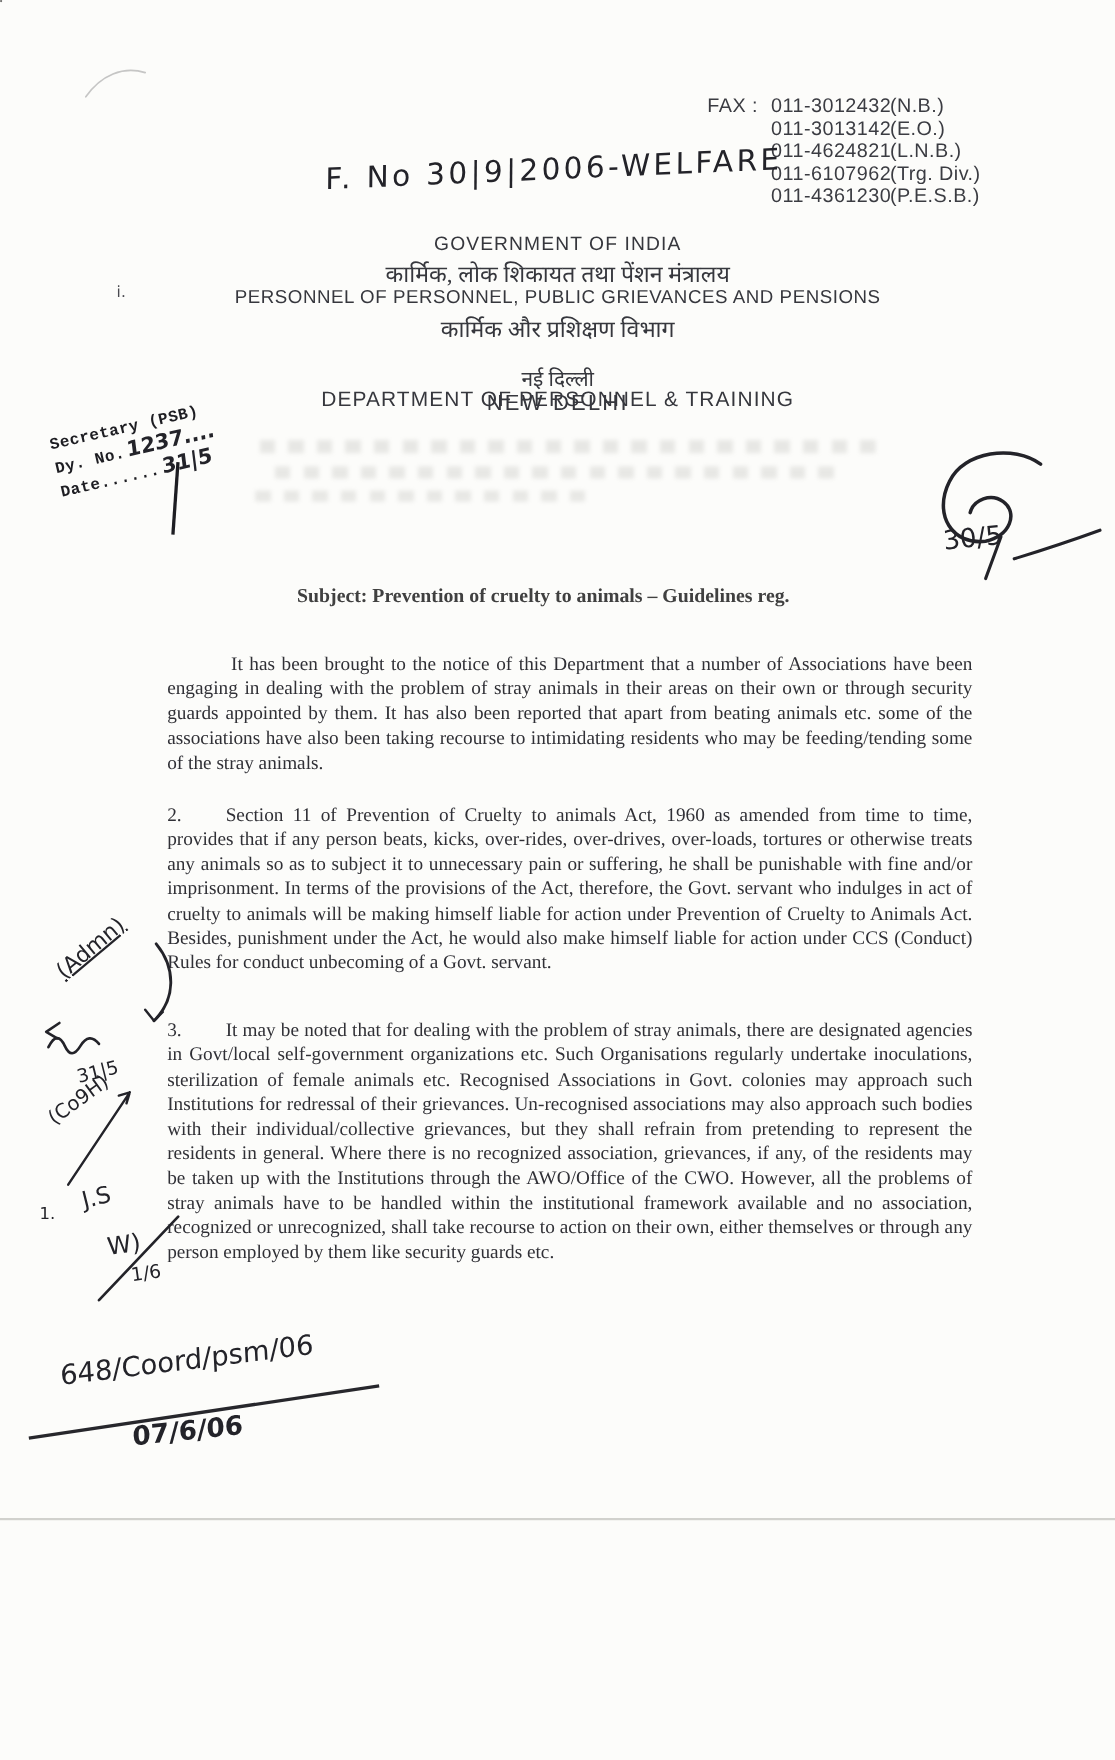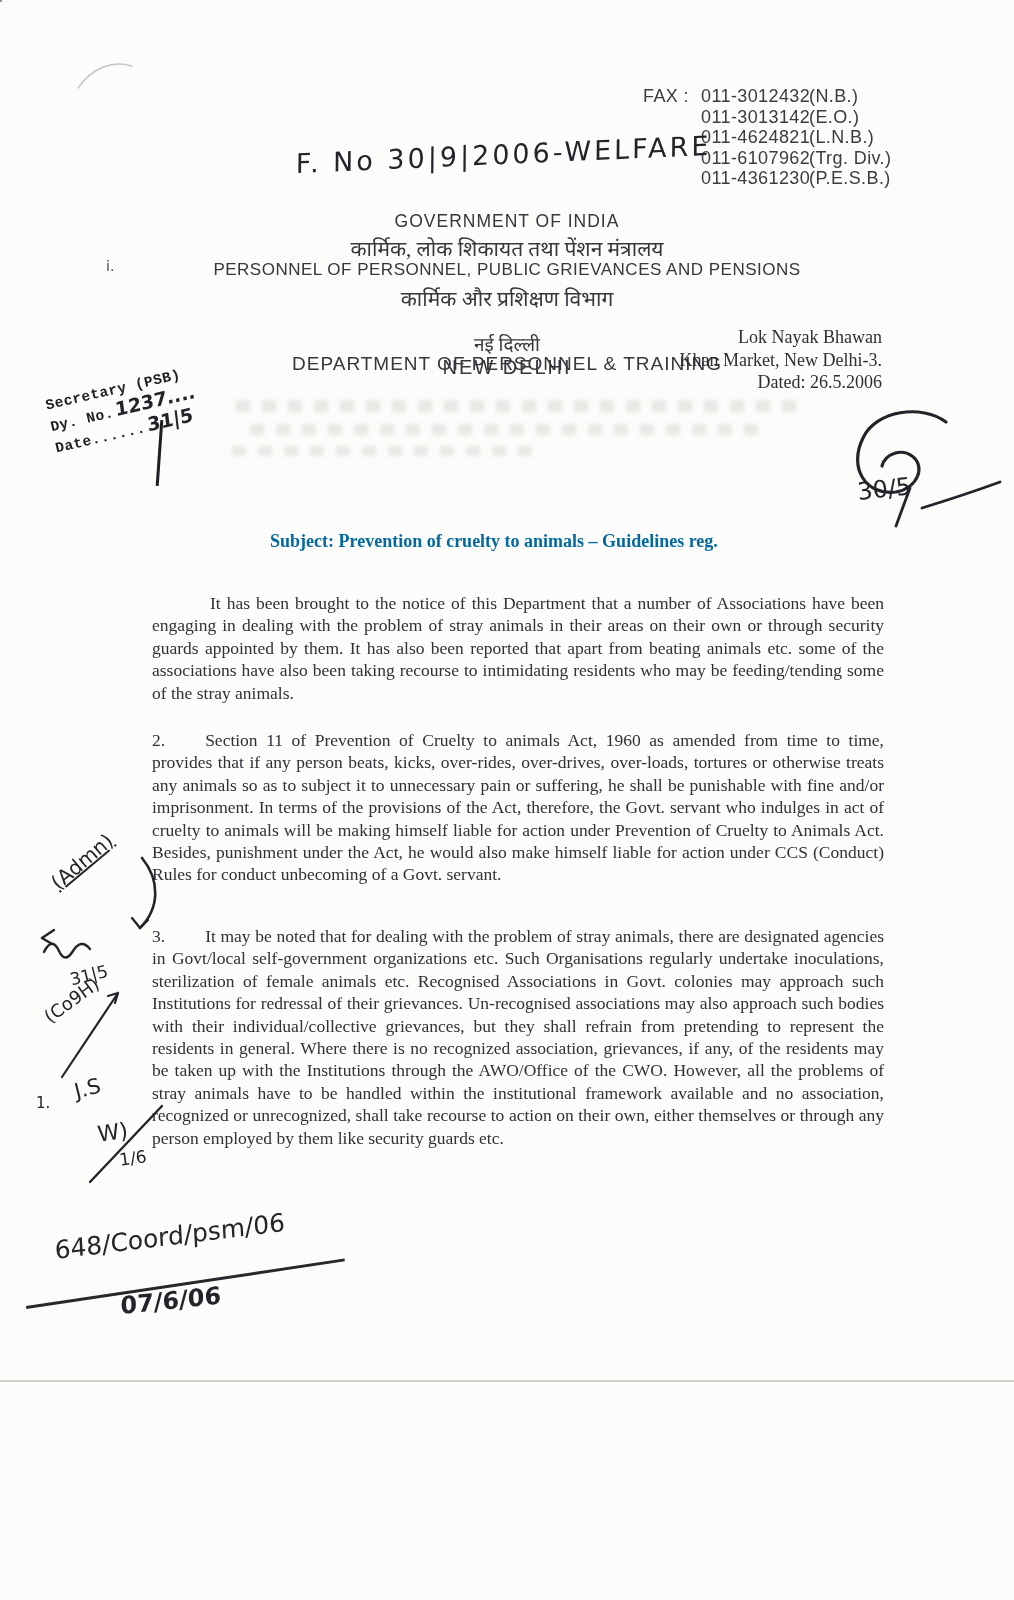--- a/index.html
+++ b/index.html
@@ -27,21 +27,21 @@
   .stamp{left:44px;top:398px;transform:rotate(-13deg);transform-origin:left top;color:#1d1d22;}
   .stamp .r{white-space:nowrap;}
   .stamp .mono{font-size:14.5px;font-weight:bold;letter-spacing:.5px;}
   .stamp .hv{font-size:19px;font-weight:bold;display:inline-block;transform:skewX(-6deg);}
   .stamp-stroke{left:158px;top:420px;width:2.5px;height:66px;background:#1d1d22;transform:rotate(4deg);}
   
   .om{left:240px;top:444px;width:560px;text-align:center;font-size:19.5px;font-weight:bold;
       letter-spacing:.6px;color:#26262c;}
   .om span{text-decoration:underline;text-underline-offset:4px;text-decoration-thickness:2px;}
   
-  .subject{left:270px;top:531px;font-size:18px;font-weight:bold;color:#0369a1;white-space:nowrap;}
+  .subject{left:270px;top:531px;font-size:18px;font-weight:bold;color:#404040;white-space:nowrap;}
   
   .para{left:152px;width:732px;font-size:17.5px;line-height:22.4px;text-align:justify;color:#303036;}
   .p1{top:592px;text-indent:58px;}
   .p2{top:729px;}
   .p3{top:925px;}
   .pnum{display:inline-block;}
   .ptab{display:inline-block;width:40px;}
   
   .fileno{left:296px;top:148px;font-size:27px;letter-spacing:3px;transform:rotate(-2.5deg) skewX(-3deg);white-space:nowrap;}
   .sig-date{left:856px;top:478px;font-size:24px;transform:rotate(-6deg);}
@@ -120,25 +120,20 @@
   <div class="abs hand fileno">F. No 30|9|2006-WELFARE</div>
 
   <div class="abs hline en" style="top:211px;font-size:17.5px;letter-spacing:1px;">GOVERNMENT OF INDIA</div>
   <div class="abs hline hi" style="top:234px">कार्मिक, लोक शिकायत तथा पेंशन मंत्रालय</div>
   <div class="abs hline en" style="top:260px;font-size:17px;letter-spacing:.5px;">PERSONNEL OF PERSONNEL, PUBLIC GRIEVANCES AND PENSIONS</div>
   <div class="abs hline hi" style="top:284px">कार्मिक और प्रशिक्षण विभाग</div>
   <div class="abs hline en" style="top:309px;font-size:19px;letter-spacing:1px;margin-top:44px;">DEPARTMENT OF PERSONNEL &amp; TRAINING</div>
   <div class="abs hline hi" style="top:331px;font-size:19px;">नई दिल्ली</div>
   <div class="abs hline en" style="top:356px;font-size:20px;letter-spacing:2px;">NEW DELHI</div>
 
-  <div class="abs addr">
-    <div>Lok Nayak Bhawan</div>
-    <div>Khan Market, New Delhi-3.</div>
-    <div>Dated: 26.5.2006</div>
-  </div>
 
   <div class="abs stamp">
     <div class="r mono">Secretary (PSB)</div>
     <div class="r"><span class="mono">Dy. No.</span>
         <span class="hv hand">1237....</span></div>
     <div class="r"><span class="mono">Date......</span>
         <span class="hv hand">31|5</span></div>
   </div>
   <div class="abs stamp-stroke"></div>
 

